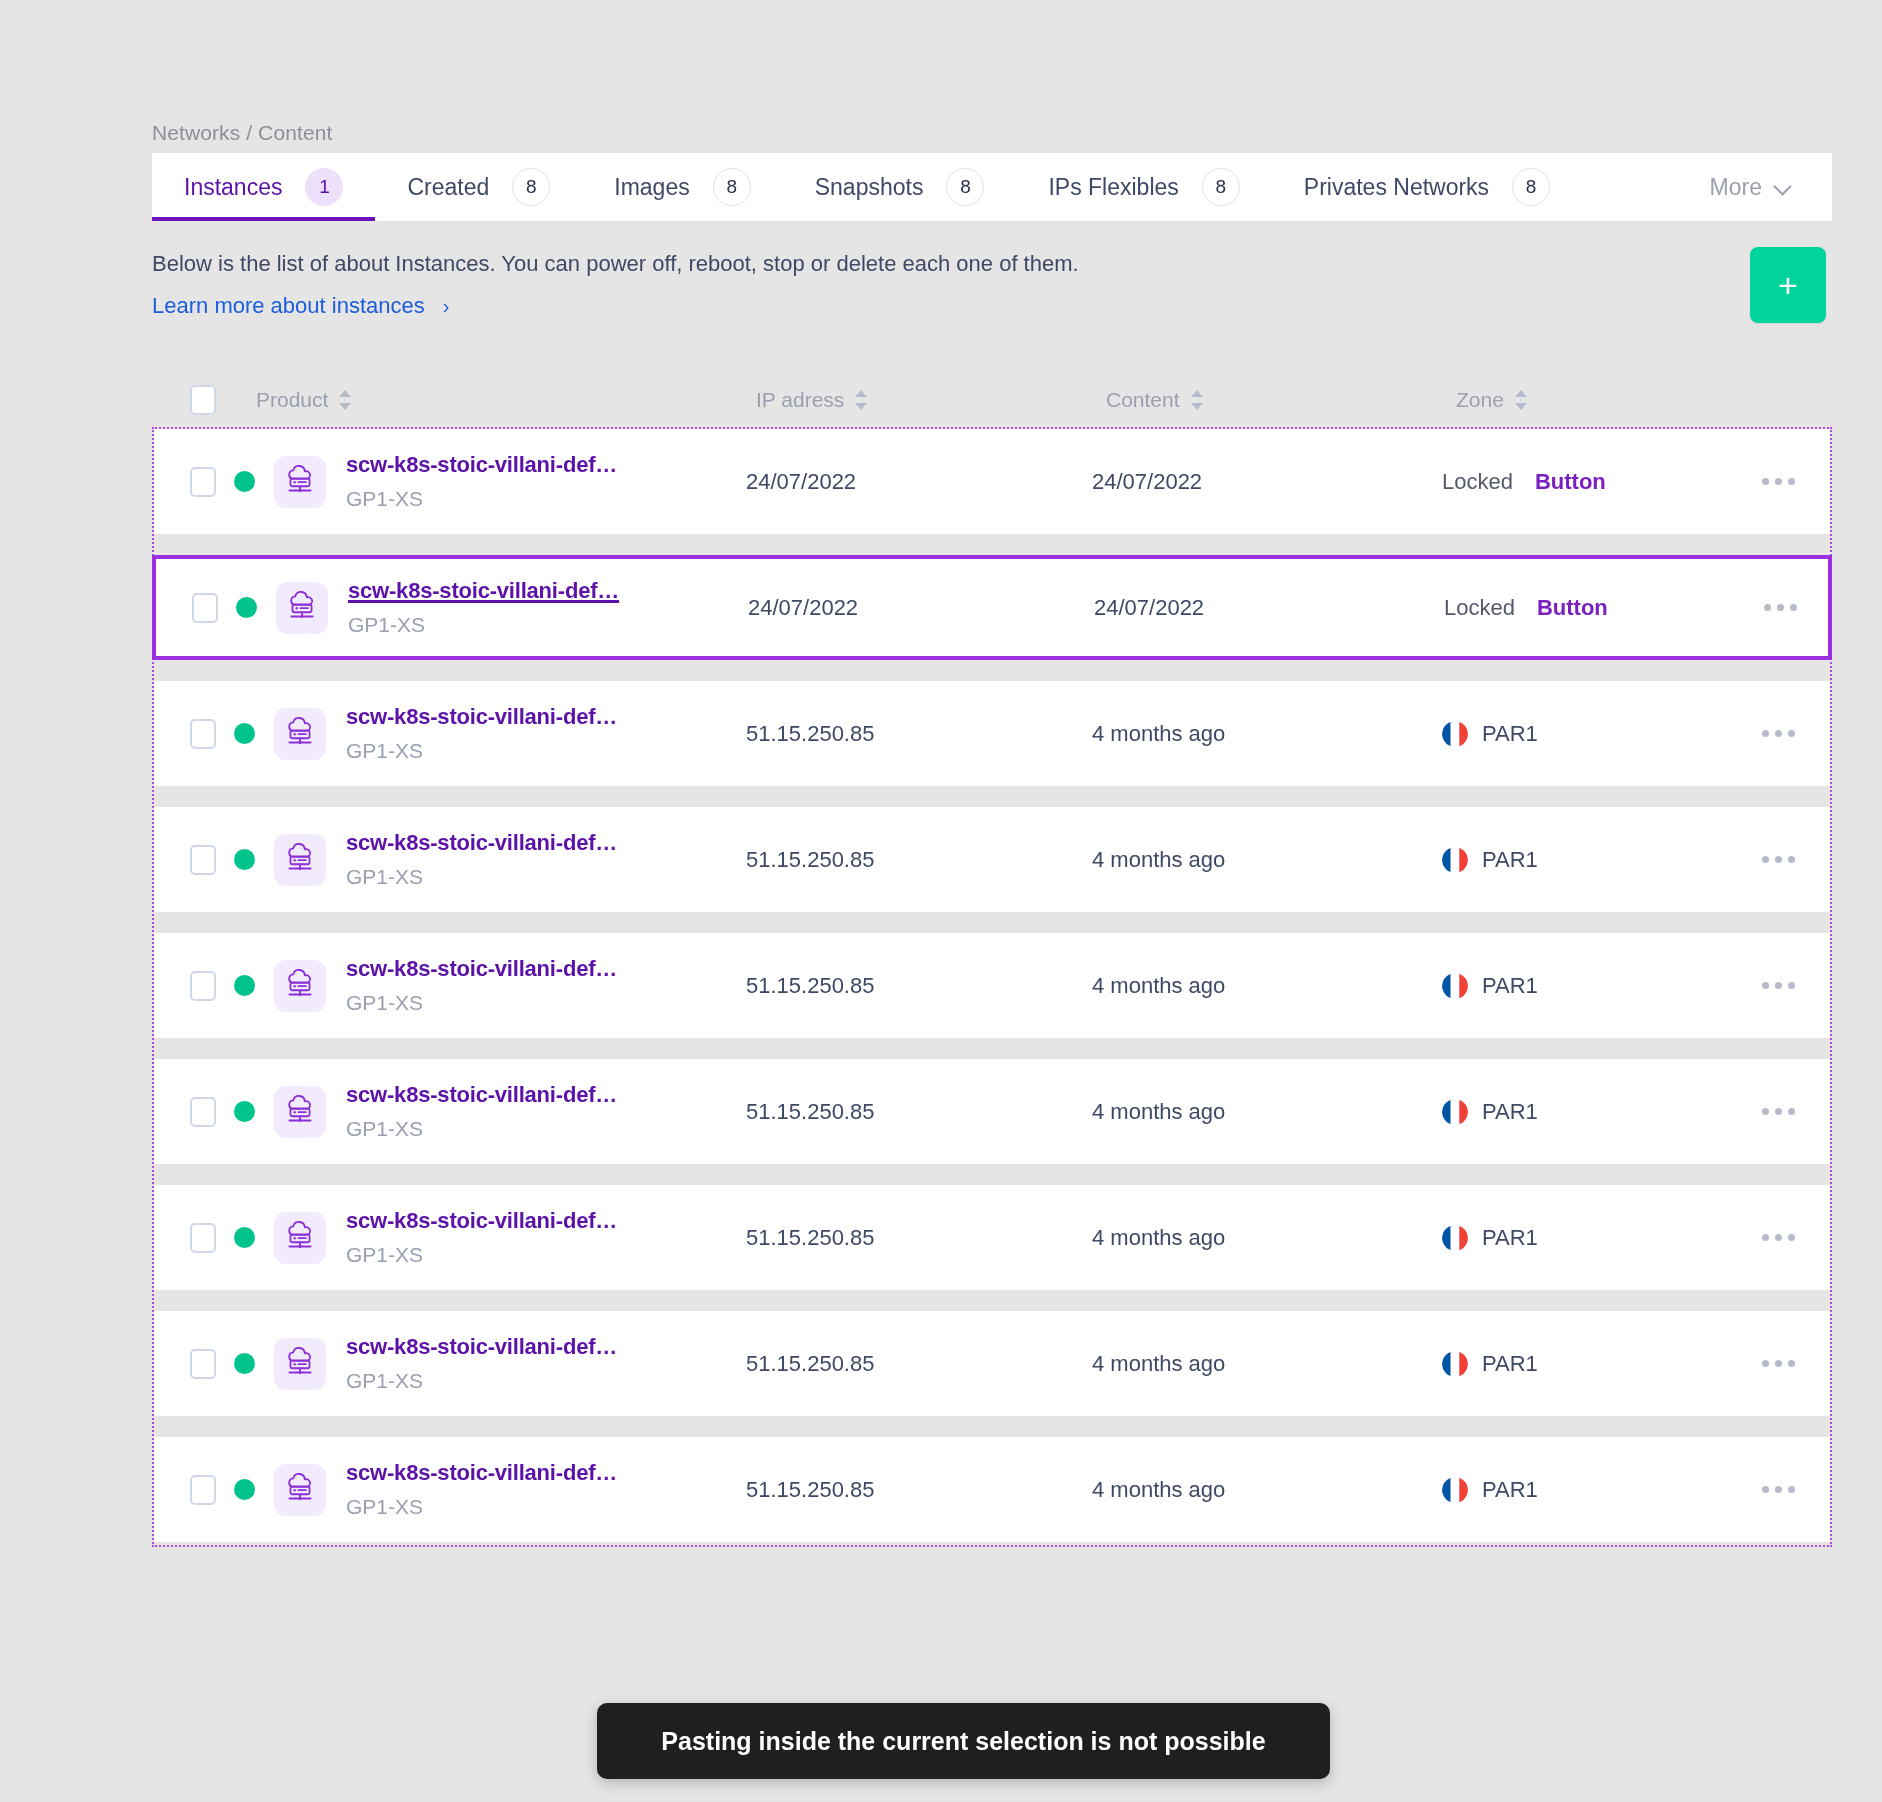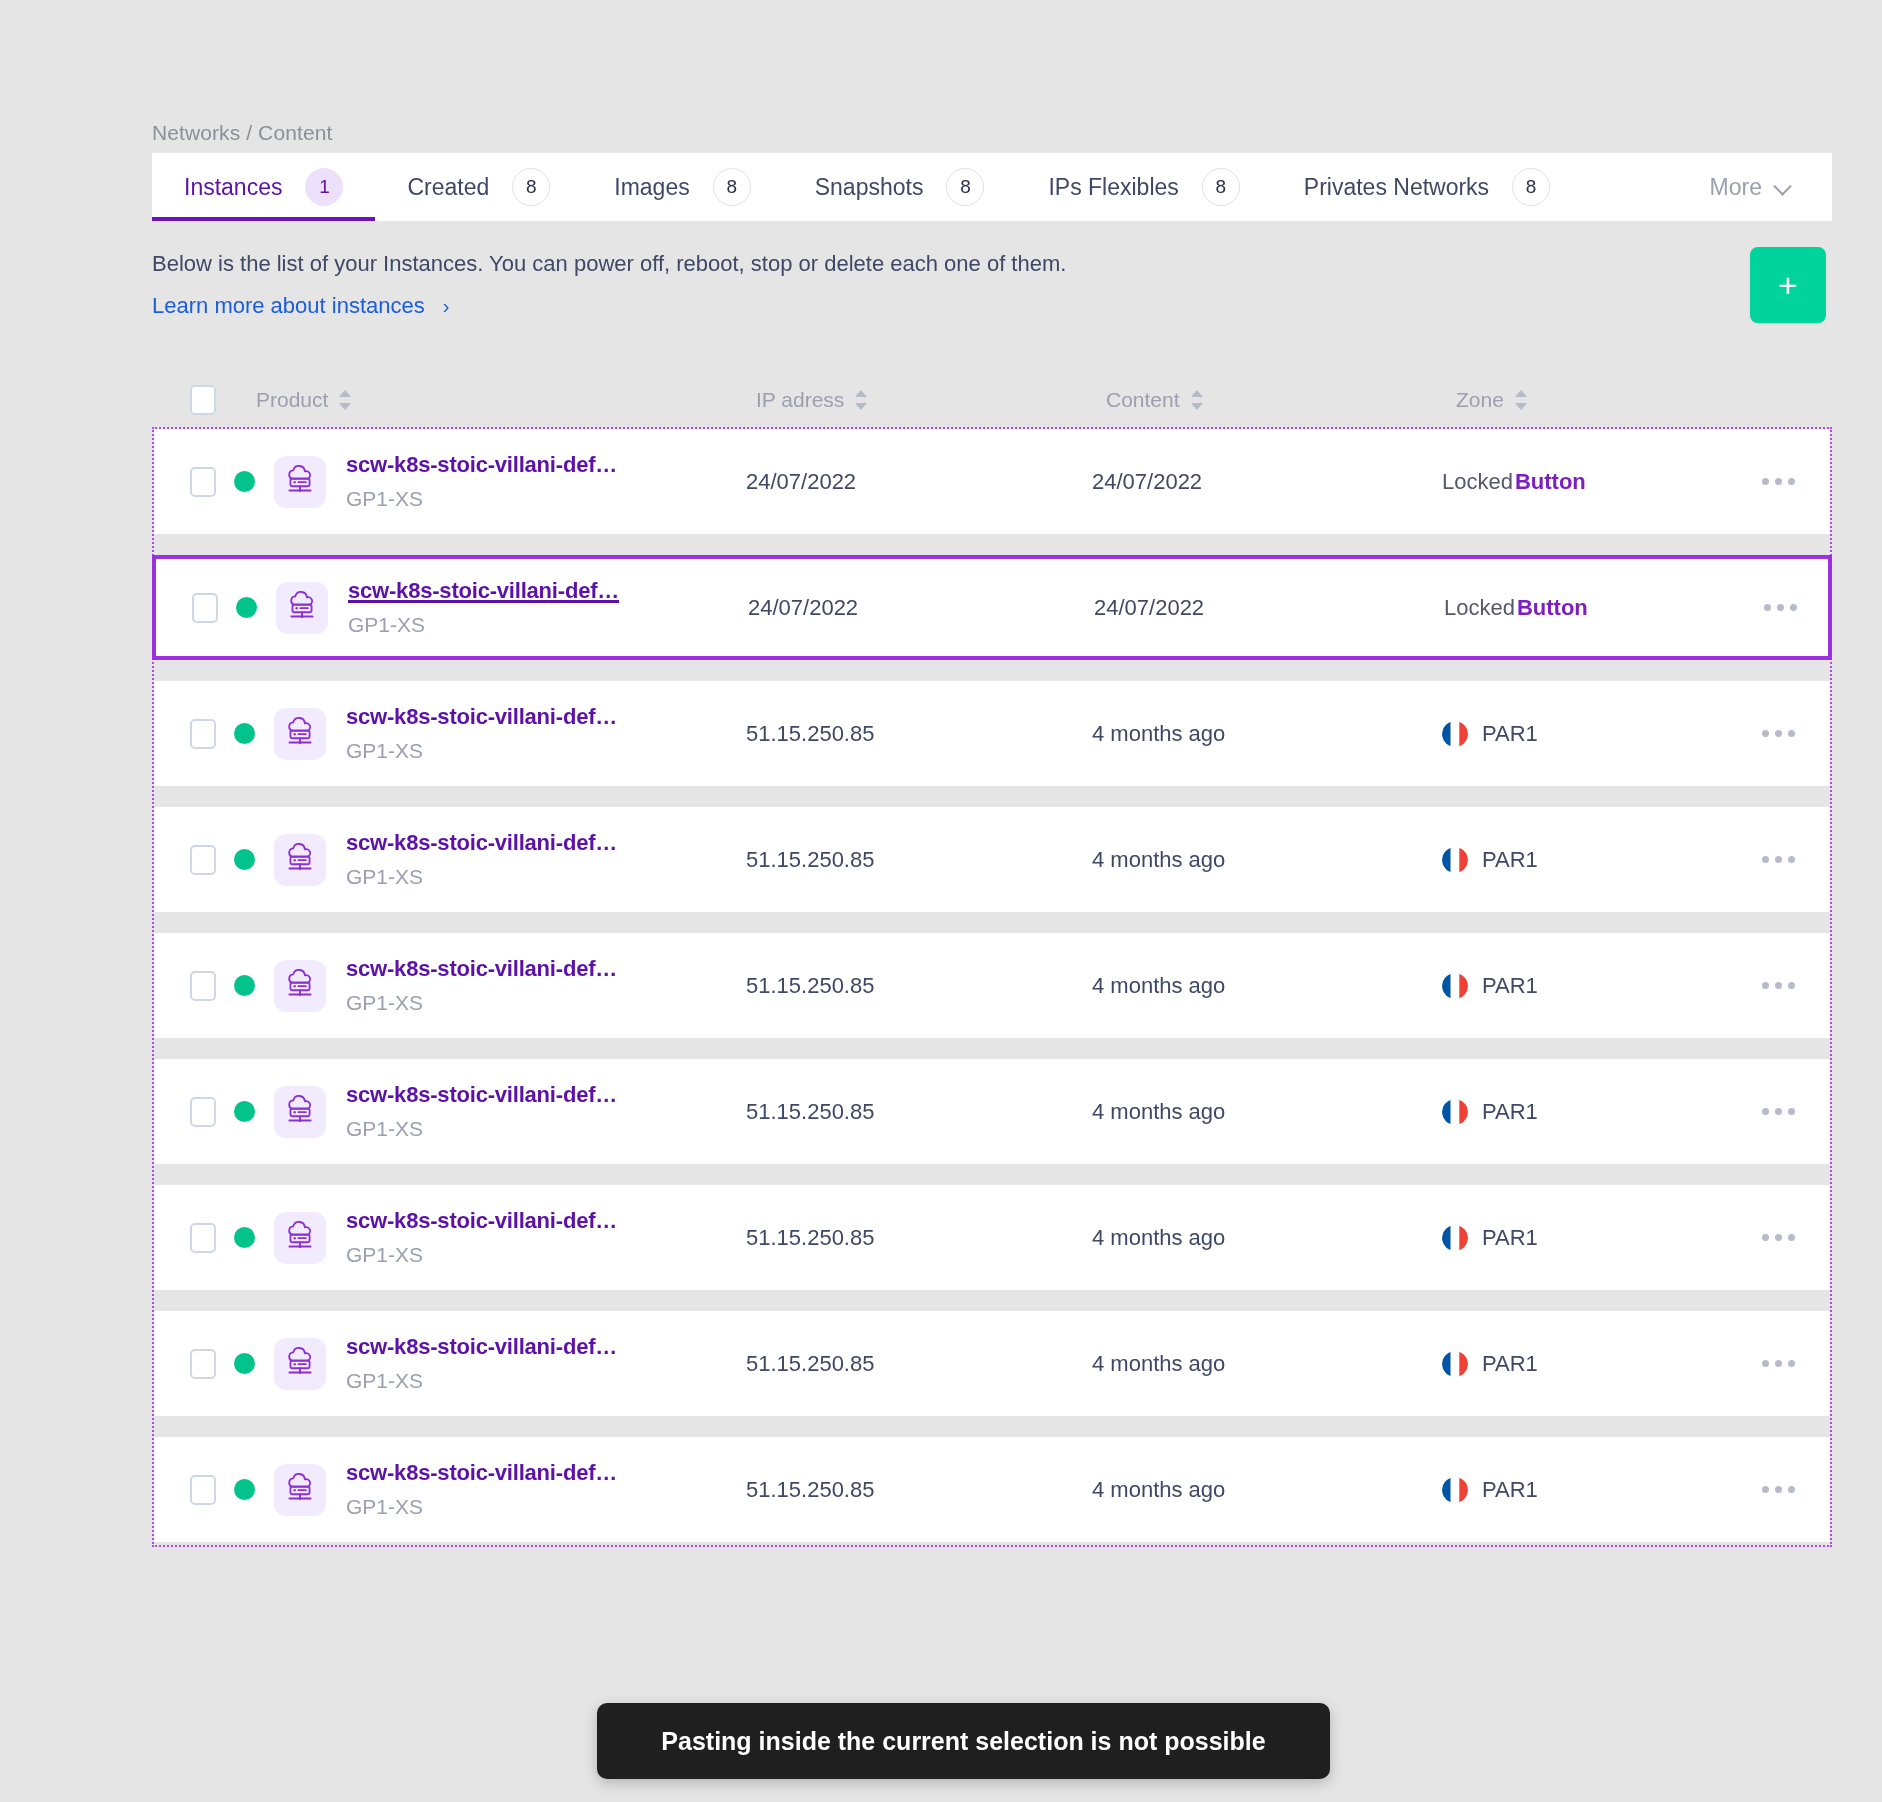--- a/index.html
+++ b/index.html
@@ -145,21 +145,21 @@
     width: 52px; height: 52px; border-radius: 12px; background: #f2eafd;
     display: flex; align-items: center; justify-content: center;
   }
   .name-main {
     font-size: 22px; font-weight: bold; color: #5c11a8; letter-spacing: -.2px;
   }
   .row.selected .name-main { text-decoration: underline; text-decoration-thickness: 3px; }
   .name-sub { font-size: 21px; color: #9aa0b0; margin-top: 9px; }
   .txt { font-size: 22px; color: #3f4865; }
   .zone-locked { font-size: 22px; color: #53596b; }
-  .zone-button { font-size: 22px; color: #7b1fc1; font-weight: bold; margin-left: 2px; cursor: pointer; }
+  .zone-button { font-size: 22px; color: #7b1fc1; font-weight: bold; margin-left: 22px; cursor: pointer; }
   .flag {
     width: 26px; height: 26px; border-radius: 50%; overflow: hidden;
     display: inline-block; margin-right: 14px; flex: none;
   }
   .menu-dots { display: flex; gap: 6px; cursor: pointer; margin-left: 20px; }
   .menu-dots i {
     width: 7px; height: 7px; border-radius: 50%; background: #b6bbc9; display: block;
   }
 
   
@@ -204,21 +204,21 @@
       <div class="tab">
         <span>Privates Networks</span>
         <span class="badge">8</span>
       </div>
       <div class="tab-more">
       <span>More</span>
       <span class="chev"></span>
     </div>
   </div>
 
-  <div class="desc">Below is the list of your Instances. You can power off, reboot, stop or delete each one of them.</div>
+  <div class="desc">Below is the list of about Instances. You can power off, reboot, stop or delete each one of them.</div>
   <div class="learn">
     <span>Learn more about instances</span>
     <span class="arr">›</span>
   </div>
 
   <button class="addbtn">+</button>
 
   <div class="table-head">
     <div class="col-check">
       <div class="hcheck"></div>

